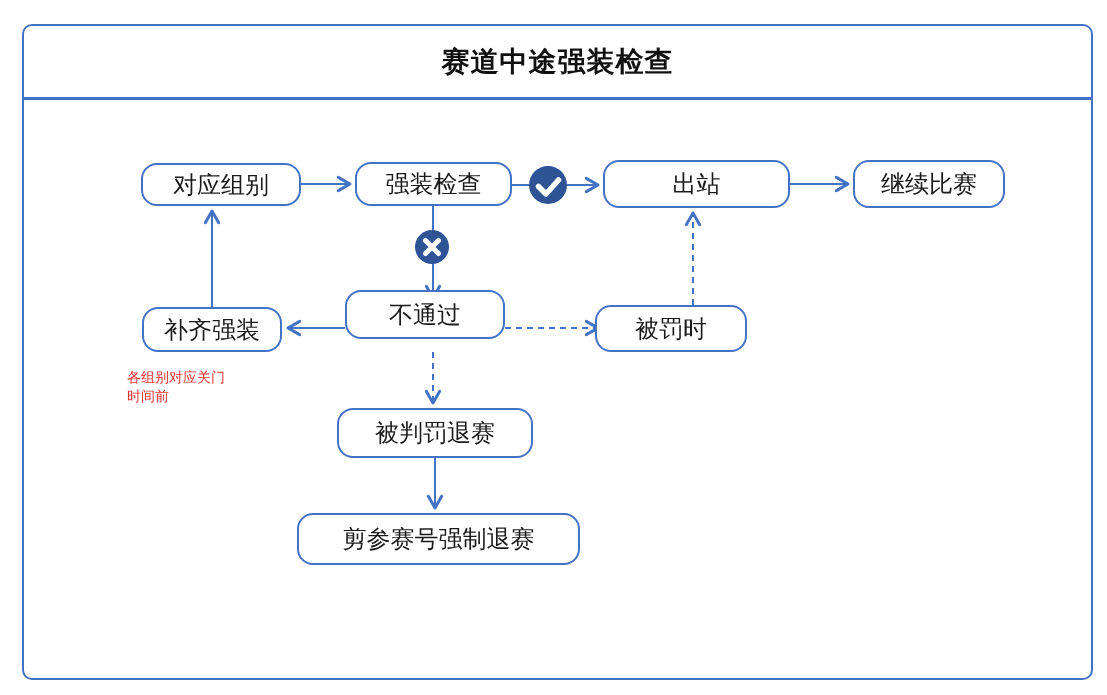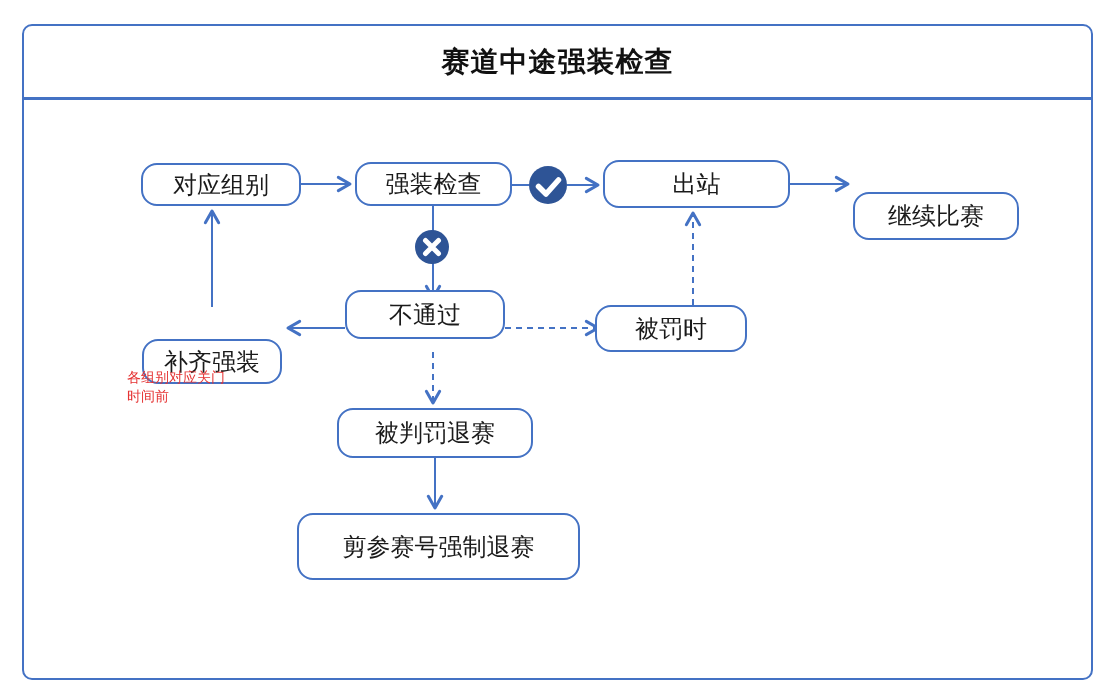--- a/index.html
+++ b/index.html
@@ -54,26 +54,26 @@
     align-items: center;
     justify-content: center;
     font-size: 24px;
     color: #1a1a1a;
     white-space: nowrap;
     z-index: 2;
   }
   .n-group            { left: 141px; top: 163px; width: 160px; height: 43px; }
   .n-gear-check       { left: 355px; top: 162px; width: 157px; height: 44px; }
   .n-exit-station     { left: 603px; top: 160px; width: 187px; height: 48px; text-align: center; }
-  .n-continue-race    { left: 853px; top: 160px; width: 166px; height: 48px; margin-top: 32px; }
-  .n-refill-gear      { left: 142px; top: 307px; width: 140px; height: 45px; margin-top: 32px; }
+  .n-continue-race    { left: 853px; top: 160px; width: 152px; height: 48px; }
+  .n-refill-gear      { left: 142px; top: 307px; width: 140px; height: 45px; }
   .n-fail             { left: 345px; top: 290px; width: 160px; height: 49px; }
   .n-time-penalty     { left: 595px; top: 305px; width: 152px; height: 47px; }
   .n-penalty-withdraw { left: 337px; top: 408px; width: 196px; height: 50px; }
-  .n-forced-withdraw  { left: 297px; top: 513px; width: 283px; height: 67px; }
+  .n-forced-withdraw  { left: 297px; top: 513px; width: 283px; height: 52px; }
   .note {
     position: absolute;
     left: 127px;
     top: 368px;
     width: 170px;
     text-align: left;
     font-size: 14px;
     line-height: 1.35;
     color: #E53333;
     white-space: pre-line;

